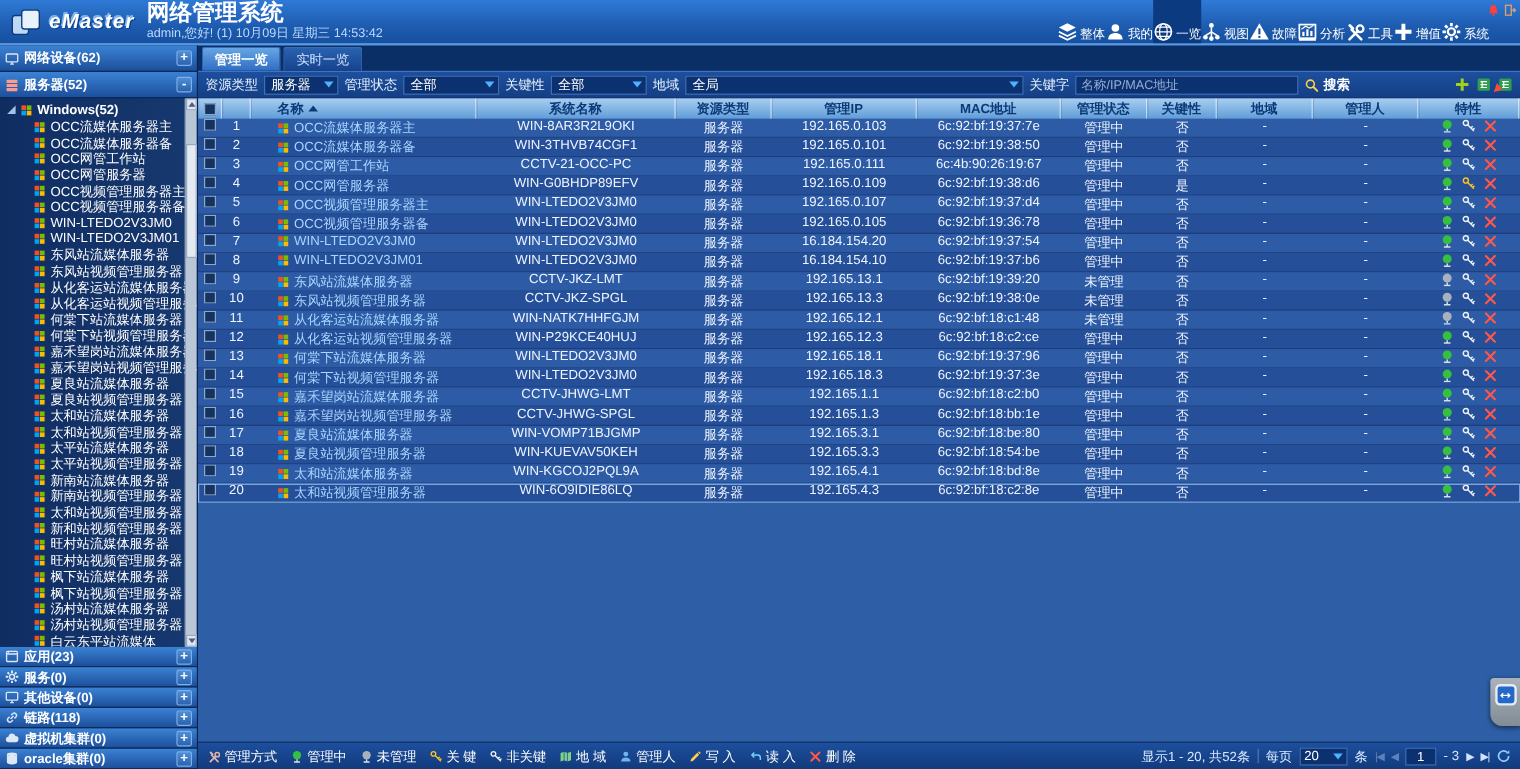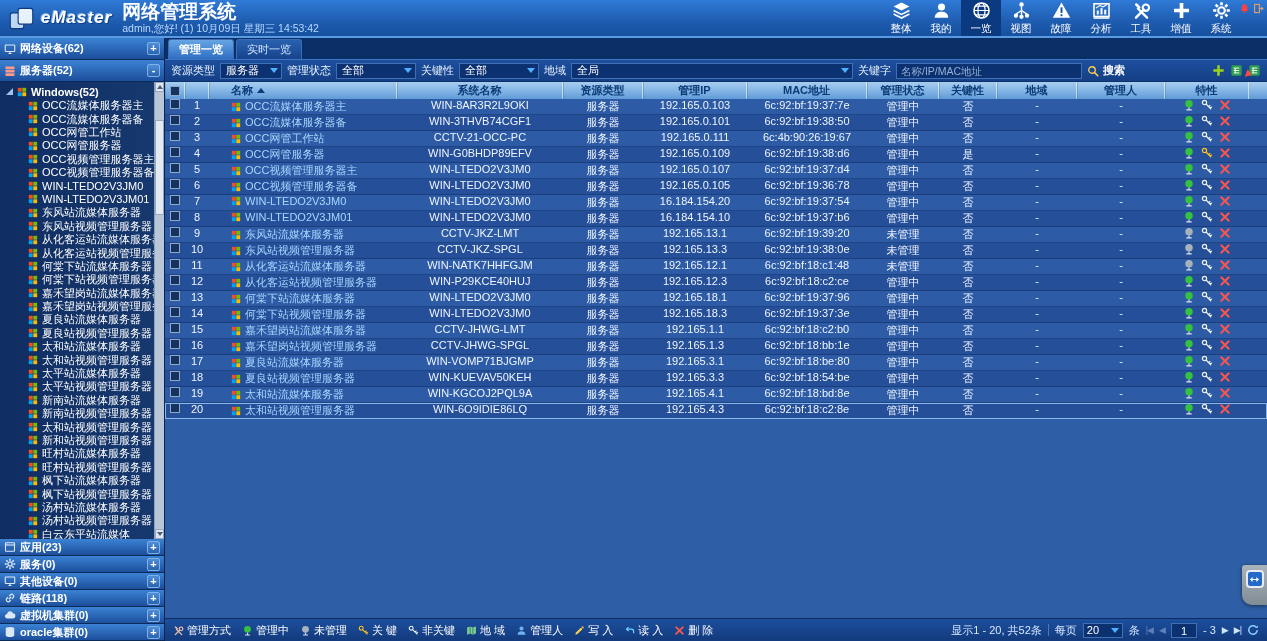--- a/index.html
+++ b/index.html
@@ -7,21 +7,21 @@
 body{font-family:"Liberation Sans","DejaVu Sans",sans-serif;background:#2e5fa6;position:relative;font-size:11px}
 svg{display:block}
 
 .hdr{height:38px;display:flex;align-items:center;background:linear-gradient(#2f7ad6 0%,#1e5cb0 60%,#16509f 100%);border-bottom:2px solid #5a9ae0;position:relative;padding-left:8px}
 .logo-mark{width:27px;height:27px;flex:0 0 27px}
 .brand{font-style:italic;font-weight:bold;font-size:17px;color:#fff;margin:0 10px 0 6px;text-shadow:1px 1px 0 #0d3f8c,-1px -1px 0 #7fb4ec;letter-spacing:1px}
 .titlewrap{display:flex;flex-direction:column;justify-content:center}
 .apptitle{font-size:19px;font-weight:bold;color:#fff;line-height:20px}
 .userinfo{font-size:10.5px;color:#b9d9ff;line-height:12px}
 .top-nav{margin-left:auto;display:flex;align-self:stretch;margin-right:26px}
-.nav-item{width:40px;display:flex;flex-direction:column;align-items:center;justify-content:center;gap:2px;cursor:pointer}
+.nav-item{width:40px;display:flex;flex-direction:row;align-items:flex-end;justify-content:center;gap:2px;cursor:pointer}
 .nav-item.active{background:#0c3a80}
 .nav-ico{width:19px;height:19px;color:#fff}
 .nav-label{font-size:10.5px;color:#fff;white-space:nowrap}
 .corner{position:absolute;right:3px;top:3px;display:flex;gap:3px}
 .corner svg{width:11px;height:11px}
 .c-bell{color:#ff4040}.c-exit{color:#e0a06a}
 
 .sidebar{position:absolute;left:0;top:38px;bottom:0;width:165px;background:#0c2a5a;display:flex;flex-direction:column;border-right:1px solid #0a2450}
 .sec{flex:0 0 22px;display:flex;align-items:center;padding:0 4px;background:linear-gradient(#3b82d4,#1c4f9c);border-bottom:1px solid #0a2a58;color:#fff;font-weight:bold;gap:4px;cursor:pointer}
 .sec.small{flex:0 0 17px}
@@ -58,21 +58,21 @@
 .fright{margin-left:auto;display:flex;gap:5px;align-items:center}
 .fico{width:13px;height:13px;cursor:pointer}
 .fico.green{color:#9ed416}.fico.excel{color:#2e9e4f}
 .excelwrap{position:relative}
 .exarrow{position:absolute;left:-2px;bottom:-1px;width:0;height:0;border-top:4px solid transparent;border-bottom:4px solid transparent;border-left:6px solid #ff4b3a;transform:rotate(20deg)}
 
 .thead{flex:0 0 17px;display:flex;background:linear-gradient(#a8cef0,#609cd8);color:#0c3a78;font-weight:bold}
 .thead .c{border-right:1px solid rgba(255,255,255,.55);box-shadow:inset 1px 0 0 rgba(10,50,110,.18);cursor:pointer}
 .c{display:flex;align-items:center;justify-content:center;overflow:hidden;white-space:nowrap;height:100%}
 .c.left{justify-content:flex-start;padding-left:22px}
-.cb{width:20px}.num{width:24px}.cname{width:188px}.csys{width:166px}.ctype{width:80px}.cip{width:104px}.cmac{width:120px}.cstat{width:72px}.ccrit{width:58px}.creg{width:80px}.cman{width:88px}.cfeat{width:84px}
+.cb{width:20px}.num{width:24px}.cname{width:188px}.csys{width:166px}.ctype{width:80px}.cip{width:121px}.cmac{width:120px}.cstat{width:72px}.ccrit{width:58px}.creg{width:80px}.cman{width:88px}.cfeat{width:84px}
 .sortarr{width:0;height:0;border-left:4px solid transparent;border-right:4px solid transparent;border-bottom:5px solid #0c3a78;margin-left:4px}
 .trow{flex:0 0 16.2px;display:flex;background:#2d5ba5;border-bottom:1px solid rgba(8,30,70,.35);color:#eef5ff;cursor:pointer}
 .trow.even{background:#254f99}
 .trow.focused{outline:1px solid #8ab8ec;outline-offset:-1px}
 .checkbox{width:10px;height:10px;background:#16325e;border:1px solid #8ca8cc;display:inline-block;cursor:pointer}
 .namelink{color:#a8d6ff;overflow:hidden;text-overflow:ellipsis}
 .trow .winico{margin-right:4px}
 .cfeat svg{width:12px;height:12px;margin:0 3px;cursor:pointer}
 .orb.green{color:#35c13f}.orb.gray{color:#a8b2bc}
 .keyic.white{color:#eef2f6}.keyic.yellow{color:#ffc41e}

